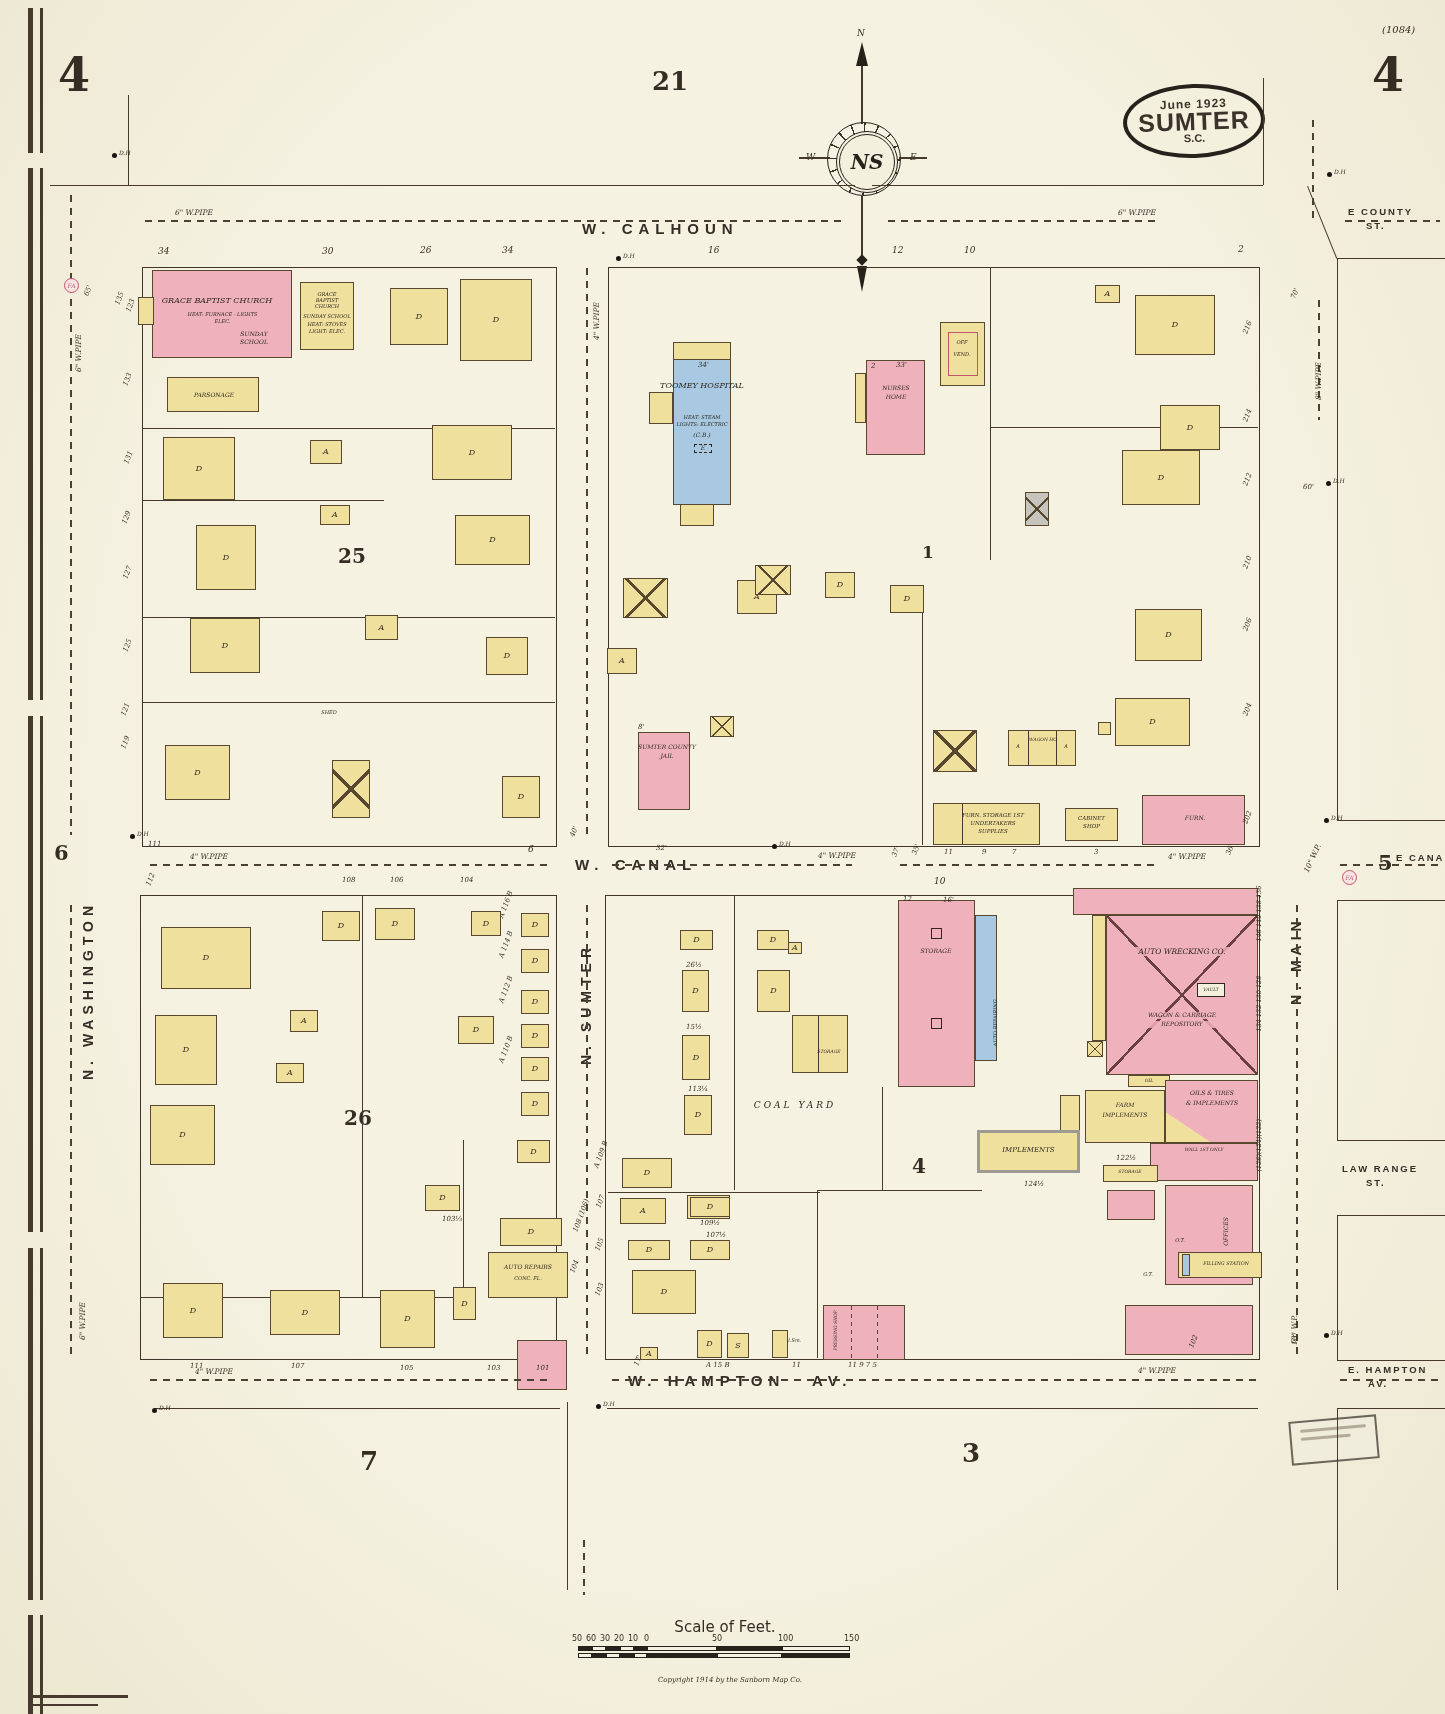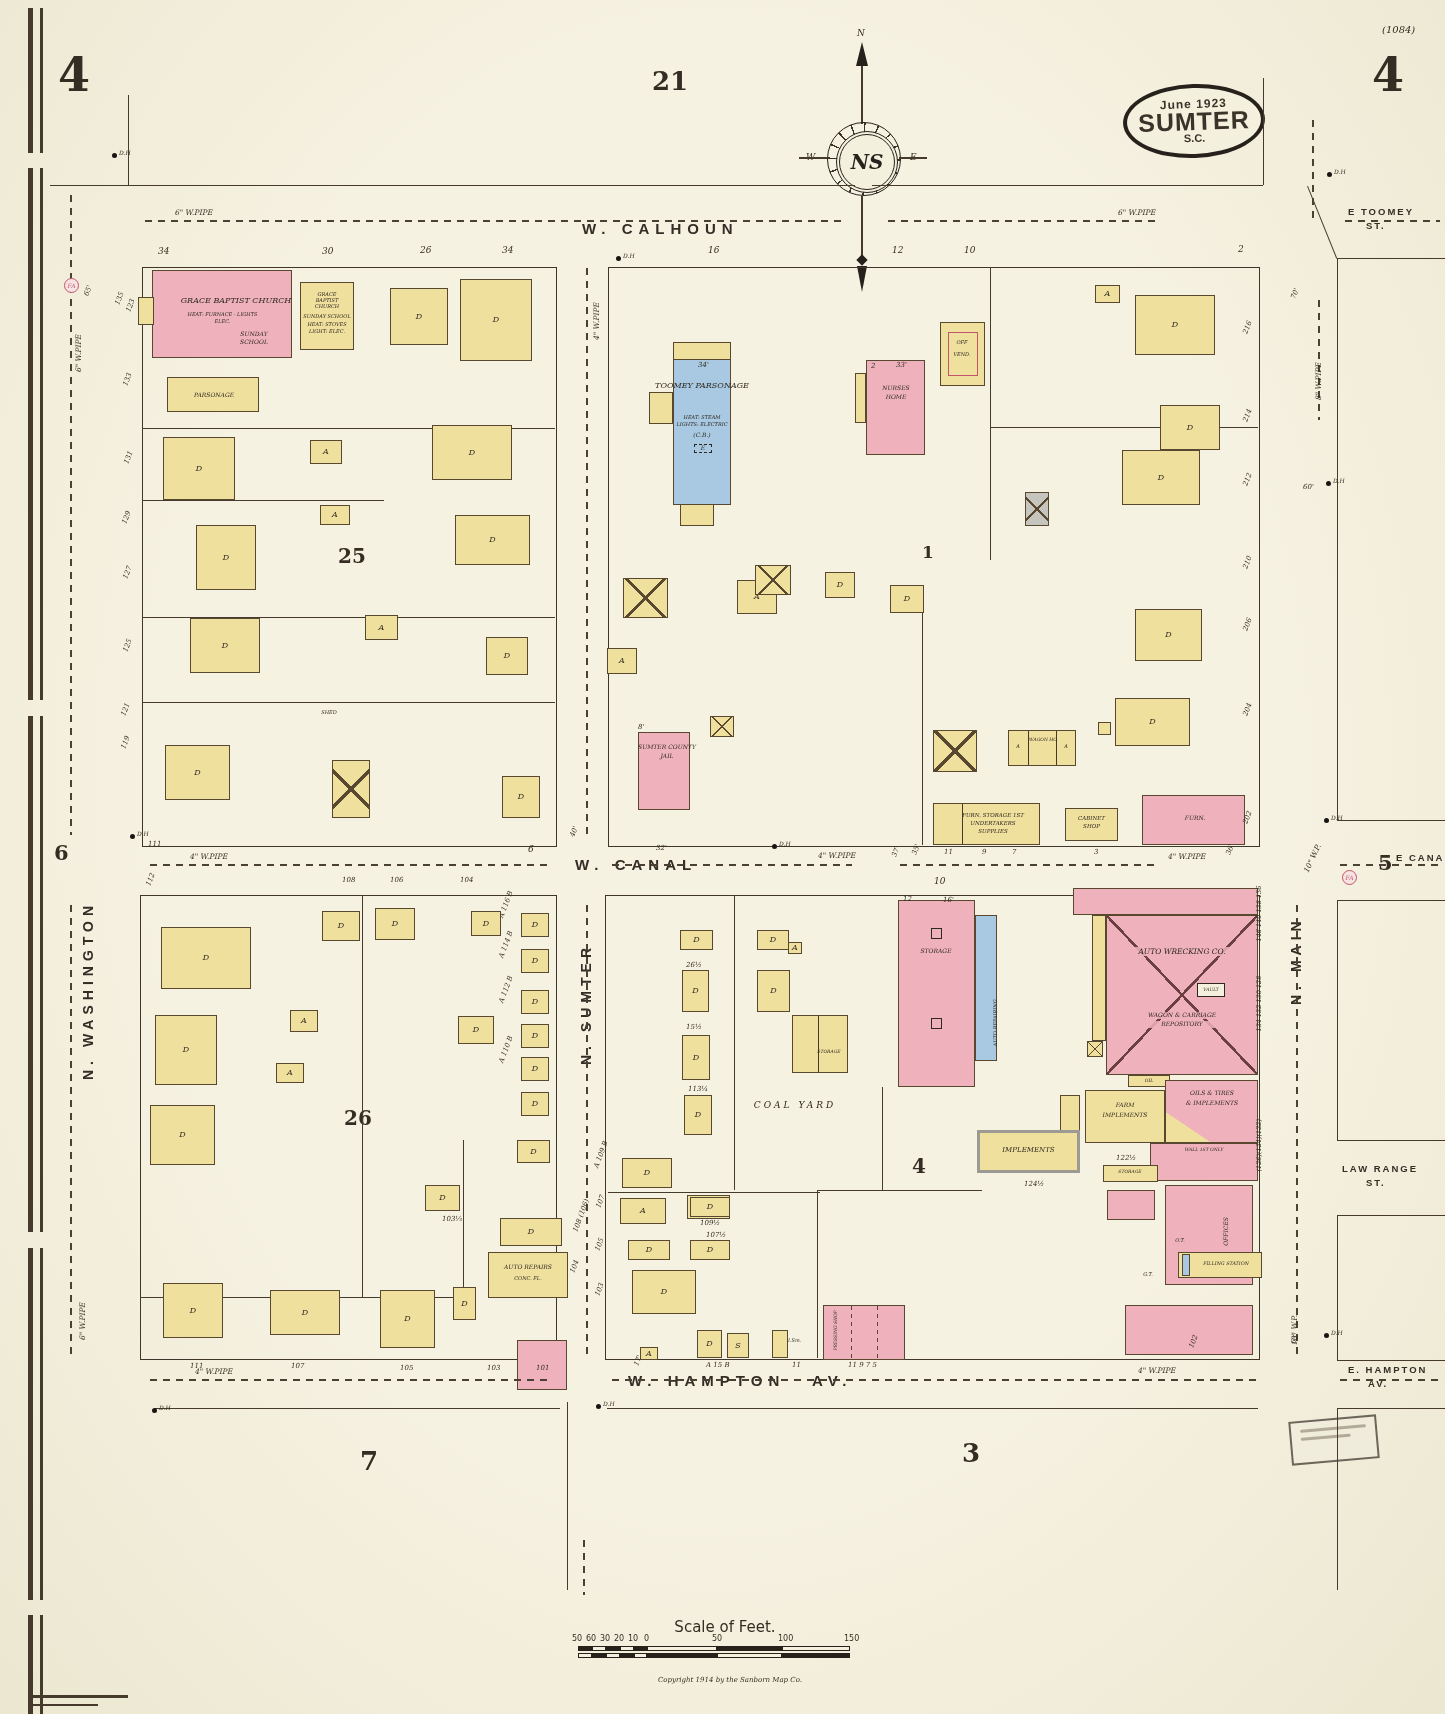--- a/index.html
+++ b/index.html
@@ -75,21 +75,21 @@
     <div class="ring" style="left:827px;top:122px;width:72px;height:72px;border:1.5px solid #26221b;background:repeating-conic-gradient(#3a332a 0 2.5deg,transparent 2.5deg 22.5deg)"></div>
     <div class="ring" style="left:836px;top:131px;width:54px;height:54px;border:4px double #26221b;background:#f4f0de;display:flex;align-items:center;justify-content:center;font:italic 700 20px 'DejaVu Serif',serif;color:#26221b">NS</div>
     <div class="line" style="left:799px;top:157px;width:28px;height:1.5px"></div>
     <div class="line" style="left:899px;top:157px;width:28px;height:1.5px"></div>
     <div class="line" style="left:861px;top:196px;width:2px;height:60px"></div>
     <div class="abs" style="left:858px;top:256px;width:8px;height:8px;background:#26221b;transform:rotate(45deg)"></div>
     <div class="abs" style="left:857px;top:266px;width:0;height:0;border-left:5px solid transparent;border-right:5px solid transparent;border-top:26px solid #26221b"></div>
   </div>
 
   <div class="lbl street" style="left:582px;top:220px">W. CALHOUN</div>
-  <div class="lbl streetsm" style="left:1348px;top:206px">E TOOMEY</div>
+  <div class="lbl streetsm" style="left:1348px;top:206px">E COUNTY</div>
   <div class="lbl streetsm" style="left:1366px;top:220px">ST.</div>
   <div class="lbl street" style="left:575px;top:856px">W. CANAL</div>
   <div class="lbl streetsm" style="left:1396px;top:852px">E CANAL</div>
   <div class="lbl street" style="left:628px;top:1372px">W. HAMPTON</div>
   <div class="lbl street" style="left:812px;top:1372px">AV.</div>
   <div class="lbl streetsm" style="left:1348px;top:1364px">E. HAMPTON</div>
   <div class="lbl streetsm" style="left:1368px;top:1378px">AV.</div>
   <div class="lbl svert" style="left:80px;top:870px;height:210px">N. WASHINGTON</div>
   <div class="lbl svert" style="left:578px;top:905px;height:160px">N. SUMTER</div>
   <div class="lbl svert" style="left:1288px;top:875px;height:130px">N. MAIN</div>
@@ -101,42 +101,42 @@
   <div class="blk" style="left:140px;top:895px;width:415px;height:463px"></div>
   <div class="blk" style="left:605px;top:895px;width:653px;height:463px"></div>
 
   <div class="lbl bnum" style="left:338px;top:546px">25</div>
   <div class="lbl bnum2" style="left:922px;top:544px">1</div>
   <div class="lbl bnum" style="left:344px;top:1108px">26</div>
   <div class="lbl bnum" style="left:912px;top:1156px">4</div>
 
   <div class="bldg p" style="left:152px;top:270px;width:140px;height:88px"></div>
   <div class="bldg y" style="left:138px;top:297px;width:16px;height:28px"></div>
-  <div class="lbl bn" style="left:171px;top:296px;width:130px;font-size:8px">GRACE BAPTIST CHURCH</div>
+  <div class="lbl bn" style="left:152px;top:296px;width:130px;font-size:8px">GRACE BAPTIST CHURCH</div>
   <div class="lbl bn5" style="left:170px;top:312px;width:105px">HEAT: FURNACE - LIGHTS</div>
   <div class="lbl bn5" style="left:170px;top:319px;width:105px">ELEC.</div>
   <div class="lbl bn6" style="left:228px;top:331px;width:52px">SUNDAY</div>
   <div class="lbl bn6" style="left:228px;top:339px;width:52px">SCHOOL</div>
 
   <div class="bldg y" style="left:300px;top:282px;width:54px;height:68px"></div>
   <div class="lbl bn5" style="left:302px;top:292px;width:50px">GRACE</div>
   <div class="lbl bn5" style="left:302px;top:298px;width:50px">BAPTIST</div>
   <div class="lbl bn5" style="left:302px;top:304px;width:50px">CHURCH</div>
   <div class="lbl bn5" style="left:298px;top:314px;width:58px">SUNDAY SCHOOL</div>
   <div class="lbl bn5" style="left:300px;top:322px;width:54px">HEAT: STOVES</div>
   <div class="lbl bn5" style="left:300px;top:329px;width:54px">LIGHT: ELEC.</div>
 
   <div class="bldg y" style="left:167px;top:377px;width:92px;height:35px"></div>
   <div class="lbl bn6" style="left:175px;top:392px;width:78px">PARSONAGE</div>
 
   <div class="bldg y" style="left:673px;top:342px;width:58px;height:18px"></div>
   <div class="bldg b" style="left:673px;top:359px;width:58px;height:146px"></div>
   <div class="bldg y" style="left:649px;top:392px;width:24px;height:32px"></div>
   <div class="bldg y" style="left:680px;top:504px;width:34px;height:22px"></div>
-  <div class="lbl bn" style="left:640px;top:381px;width:124px;font-size:8px">TOOMEY PARSONAGE</div>
+  <div class="lbl bn" style="left:640px;top:381px;width:124px;font-size:8px">TOOMEY HOSPITAL</div>
   <div class="lbl bn5" style="left:676px;top:415px;width:52px">HEAT: STEAM</div>
   <div class="lbl bn5" style="left:676px;top:422px;width:52px">LIGHTS: ELECTRIC</div>
   <div class="lbl bn6" style="left:676px;top:432px;width:52px">(C.B.)</div>
   <div class="lbl bn6" style="left:694px;top:444px;width:16px;border:1px dashed #2e2820">E</div>
 
   <div class="bldg y" style="left:855px;top:373px;width:11px;height:50px"></div>
   <div class="bldg p" style="left:866px;top:360px;width:59px;height:95px"></div>
   <div class="lbl bn6" style="left:870px;top:385px;width:52px">NURSES</div>
   <div class="lbl bn6" style="left:870px;top:394px;width:52px">HOME</div>
 

